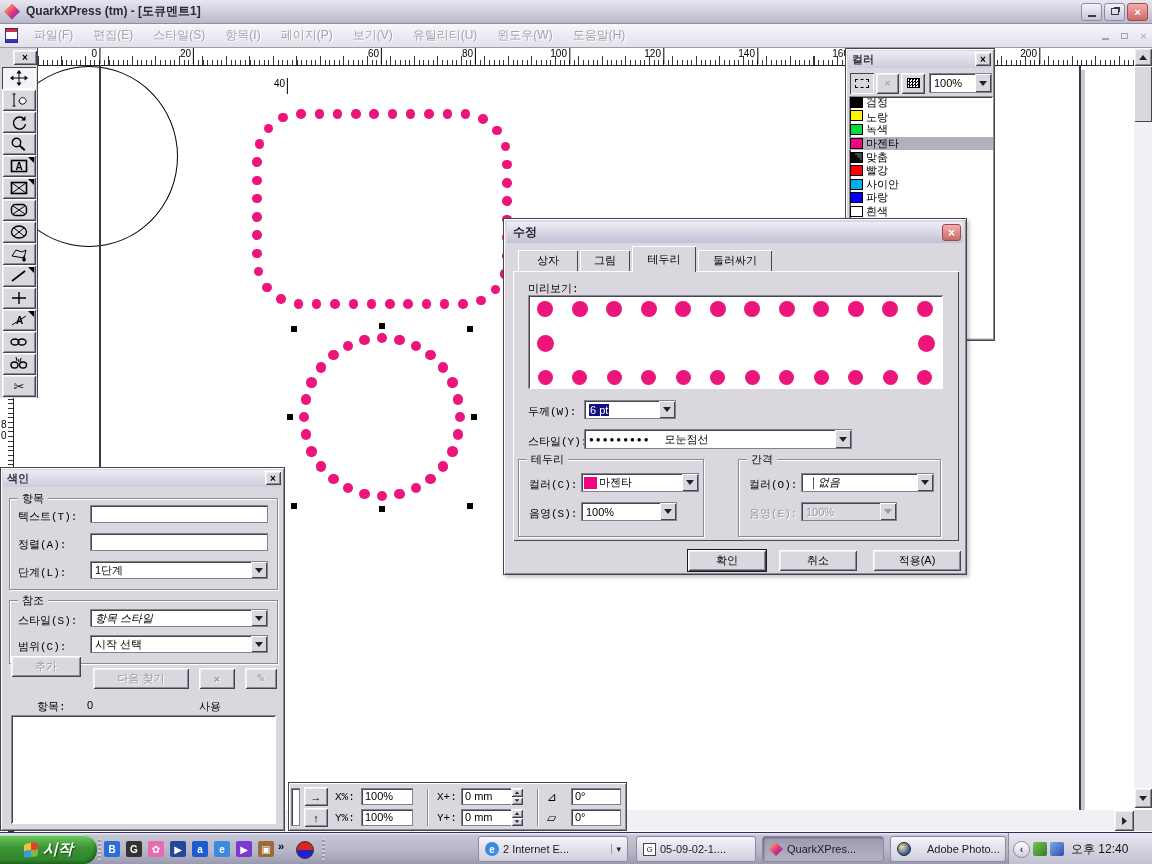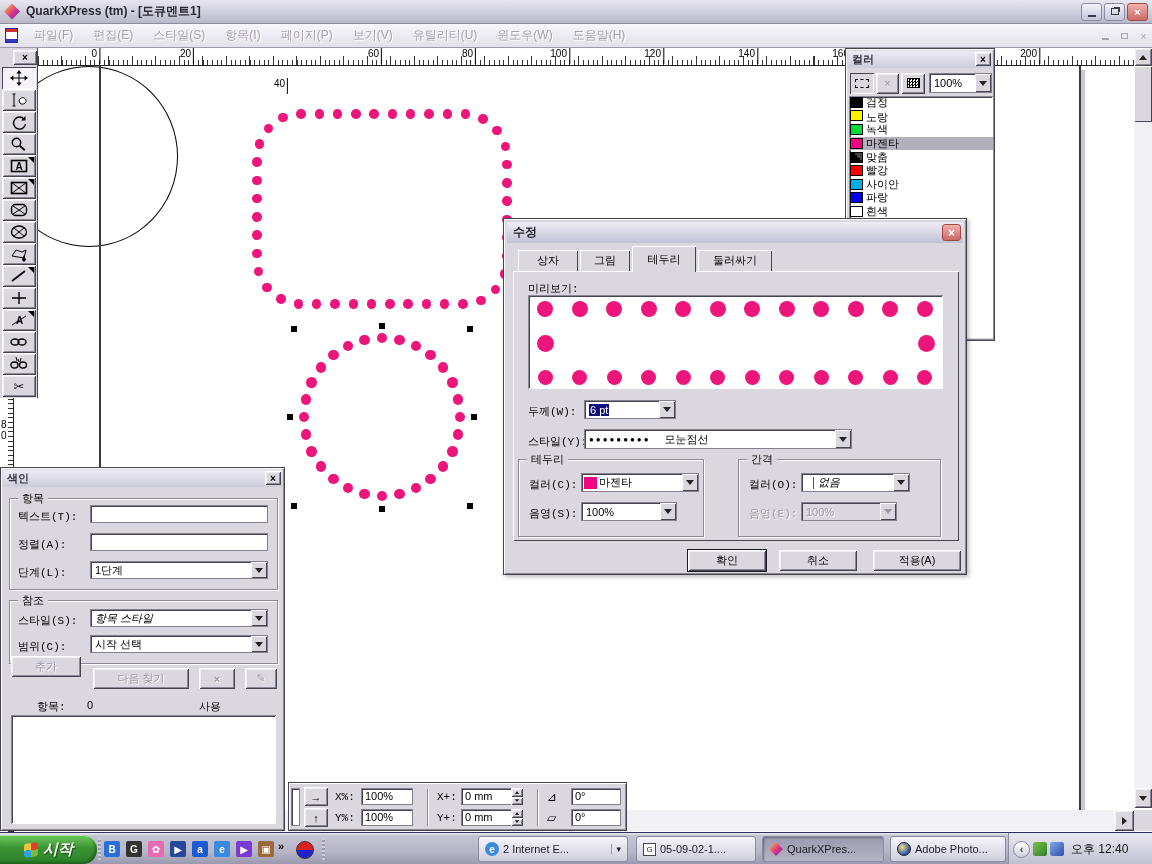--- a/index.html
+++ b/index.html
@@ -490,21 +490,21 @@
         <div class="val">100%</div>
         <div class="combo-btn">
             <div class="tri-down"></div>
           </div>
       </div>
     </div>
 
     <div class="abs group" style="left:234px;top:240px;width:203px;height:78px;">
       <div class="legend">간격</div>
       <label class="abs" style="left:10px;top:17px;">컬러(O):</label>
-      <div class="abs combo" style="left:62px;top:13px;width:109px;height:19px;">
+      <div class="abs combo" style="left:62px;top:13px;width:133px;height:19px;">
         <div class="val" style="display:flex;align-items:center;gap:4px;padding-left:2px;">
           <span style="width:10px;height:12px;display:inline-block;background:#fff;border-right:1px solid #555;"></span>
           <span class="italic">없음</span>
         </div>
         <div class="combo-btn">
             <div class="tri-down"></div>
           </div>
       </div>
       <label class="abs disabled-text" style="left:10px;top:46px;">음영(E):</label>
       <div class="abs combo" style="left:62px;top:42px;width:96px;height:19px;background:#DAD7DE;">
@@ -661,21 +661,21 @@
         <div class="taskbtn active" style="left: 762px; width: 122px;">
           <span style="display:flex;">
             <span style="width:14px;height:14px;background:linear-gradient(135deg,#f5d020,#e0308a 55%,#3a3ab0);clip-path:polygon(50% 0,100% 50%,50% 100%,0 50%);flex:none;"></span>
           </span>
           <span style="white-space:nowrap;overflow:hidden;flex:1;">QuarkXPres...</span>
         </div>
         <div class="taskbtn" style="left: 890px; width: 116px;">
           <span style="display:flex;">
             <span style="width:14px;height:14px;border-radius:50%;background:radial-gradient(circle at 35% 35%,#f8e080,#2a54a8 70%);border:1px solid #223;flex:none;"></span>
           </span>
-          <span style="white-space:nowrap;overflow:hidden;flex:1;">Adobe Photo...</span>
+          <span style="white-space:nowrap;overflow:hidden;flex:1;margin-left:12px;">Adobe Photo...</span>
         </div>
       </div>
 
     <div class="abs" style="left:1008px;top:0;width:144px;height:32px;background:linear-gradient(#E9E8F1,#C0BFD0);border-left:1px solid #8D8BA0;display:flex;align-items:center;padding-left:4px;gap:3px;">
       <div style="width:17px;height:17px;border-radius:50%;background:linear-gradient(#fff,#cfcede);border:1px solid #8D8BA0;display:flex;align-items:center;justify-content:center;font-weight:bold;color:#445;">‹</div>
       <div style="width:14px;height:14px;background:linear-gradient(135deg,#7cc24f,#2f7d2a);border-radius:2px;"></div>
       <div style="width:14px;height:14px;background:linear-gradient(135deg,#7fa8e8,#2c50a8);border-radius:2px;"></div>
       <span style="margin-left:4px;font-size:12px;color:#111;">오후 12:40</span>
     </div>
   </div>

